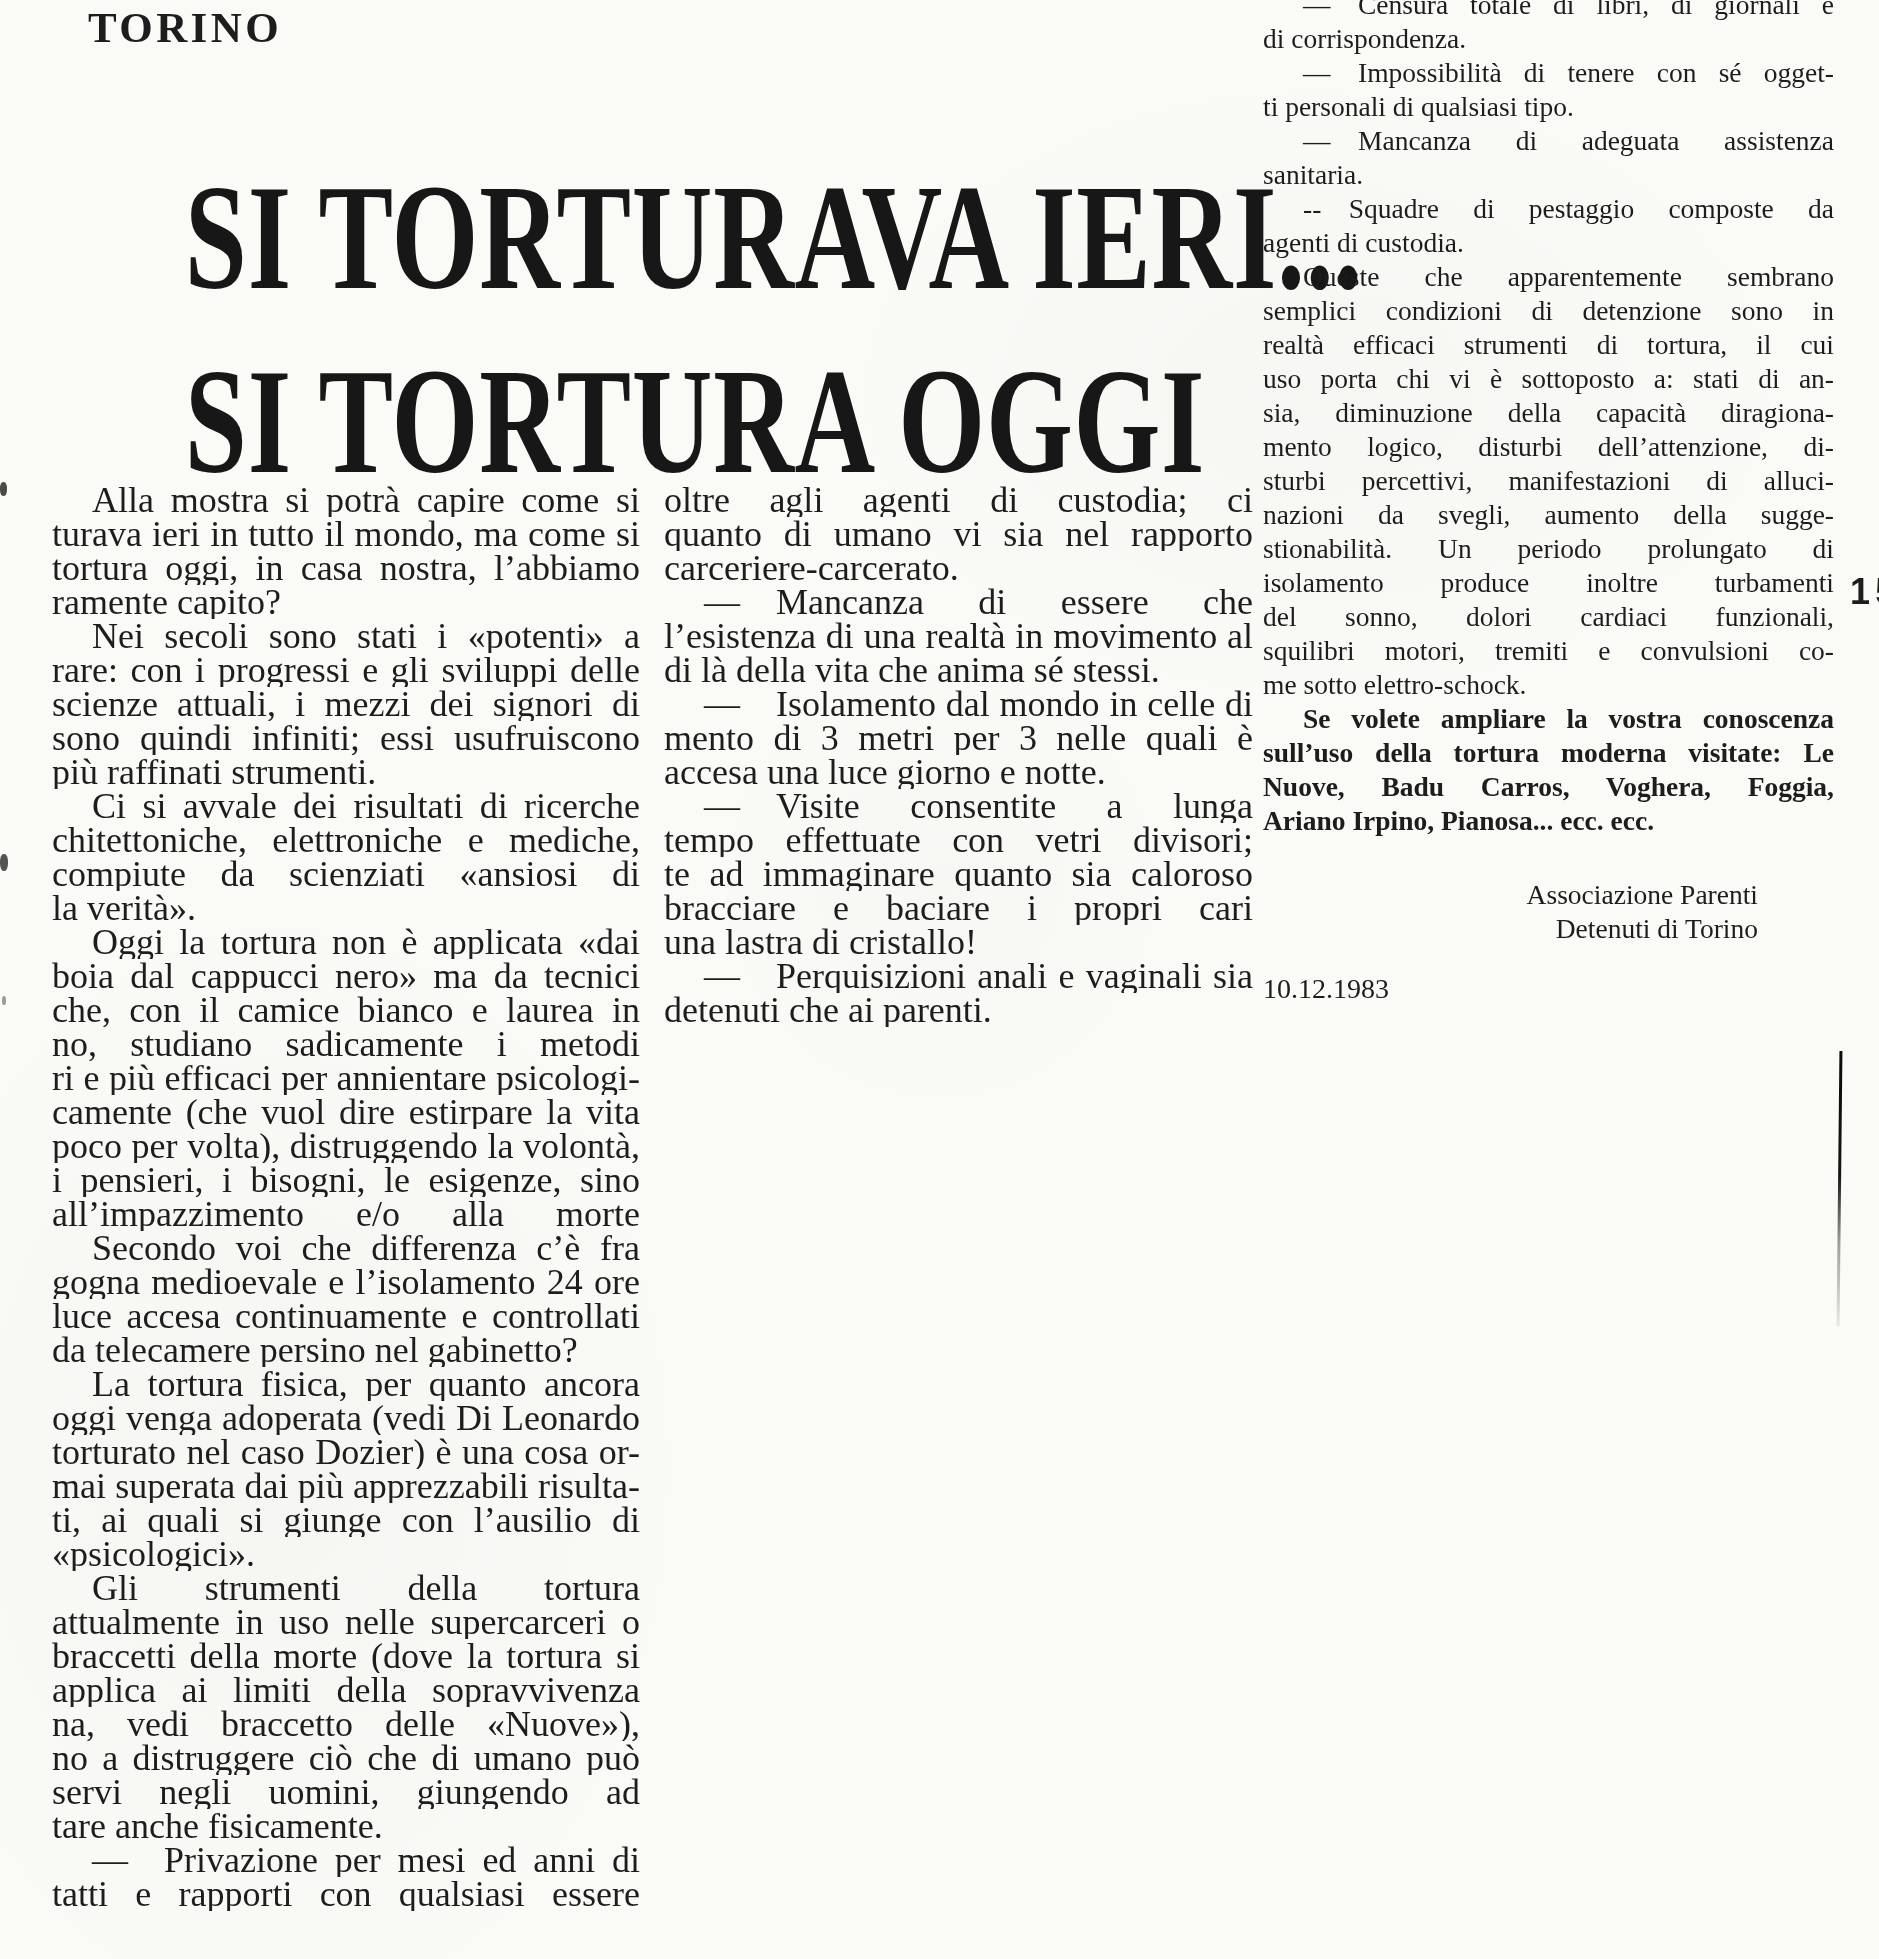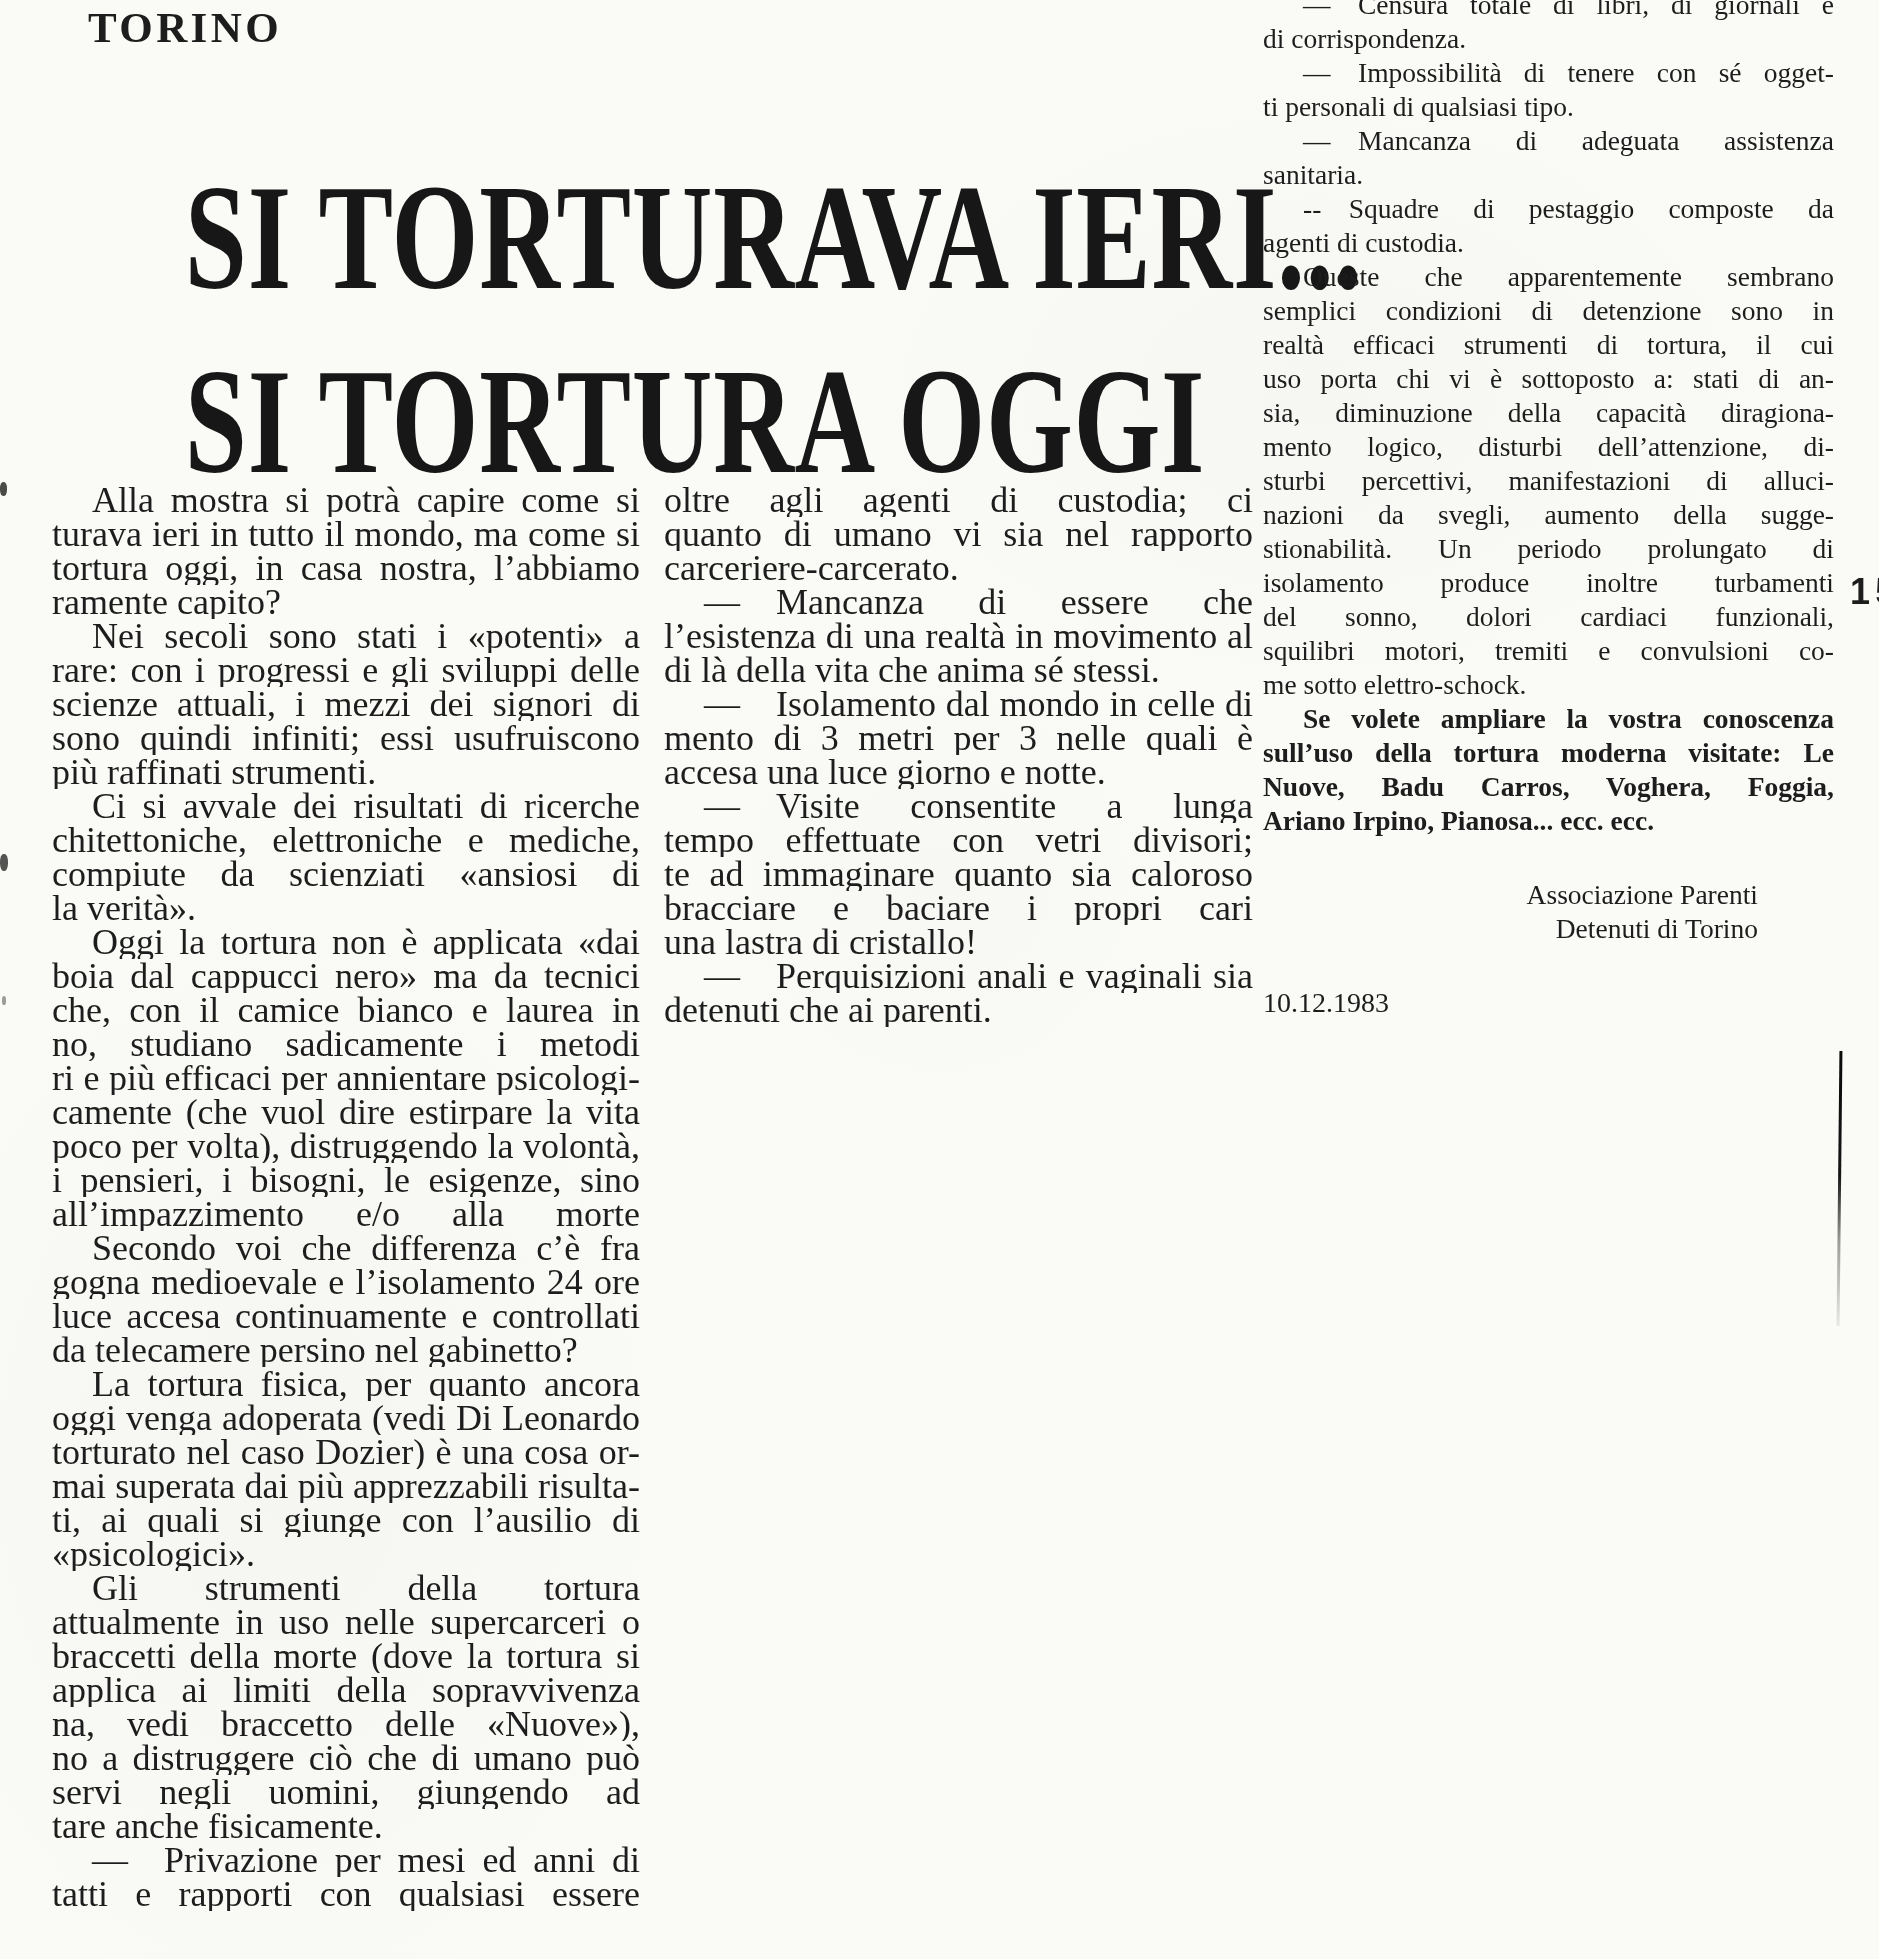--- a/index.html
+++ b/index.html
@@ -39,21 +39,21 @@
 
   .para { margin:0; }
   .line { height:34px; overflow:hidden; text-align:justify; }
   .line::after { content:""; display:inline-block; width:100%; height:0; }
   .line.last::after { content:none; }
   .para.indent .line.first { text-indent:40px; }
   .para.bold { font-weight:bold; }
 
   .signature { margin-top:40px; text-align:right; padding-right:76px; }
   .sig-line { height:34px; line-height:34px; }
-  .dateline { margin-top:40px; height:34px; line-height:34px; font-size:28px; }
+  .dateline { margin-top:26px; height:34px; line-height:34px; font-size:28px; }
 
   .page-num {
     position:absolute; left:1850px; top:571px;
     font-family:"Liberation Sans","DejaVu Sans",sans-serif;
     font-weight:bold; font-size:36px; letter-spacing:5.2px;
     white-space:nowrap;
   }
 
   .rule-mark {
     position:absolute; left:1838px; top:1051px; width:2.6px; height:275px;

